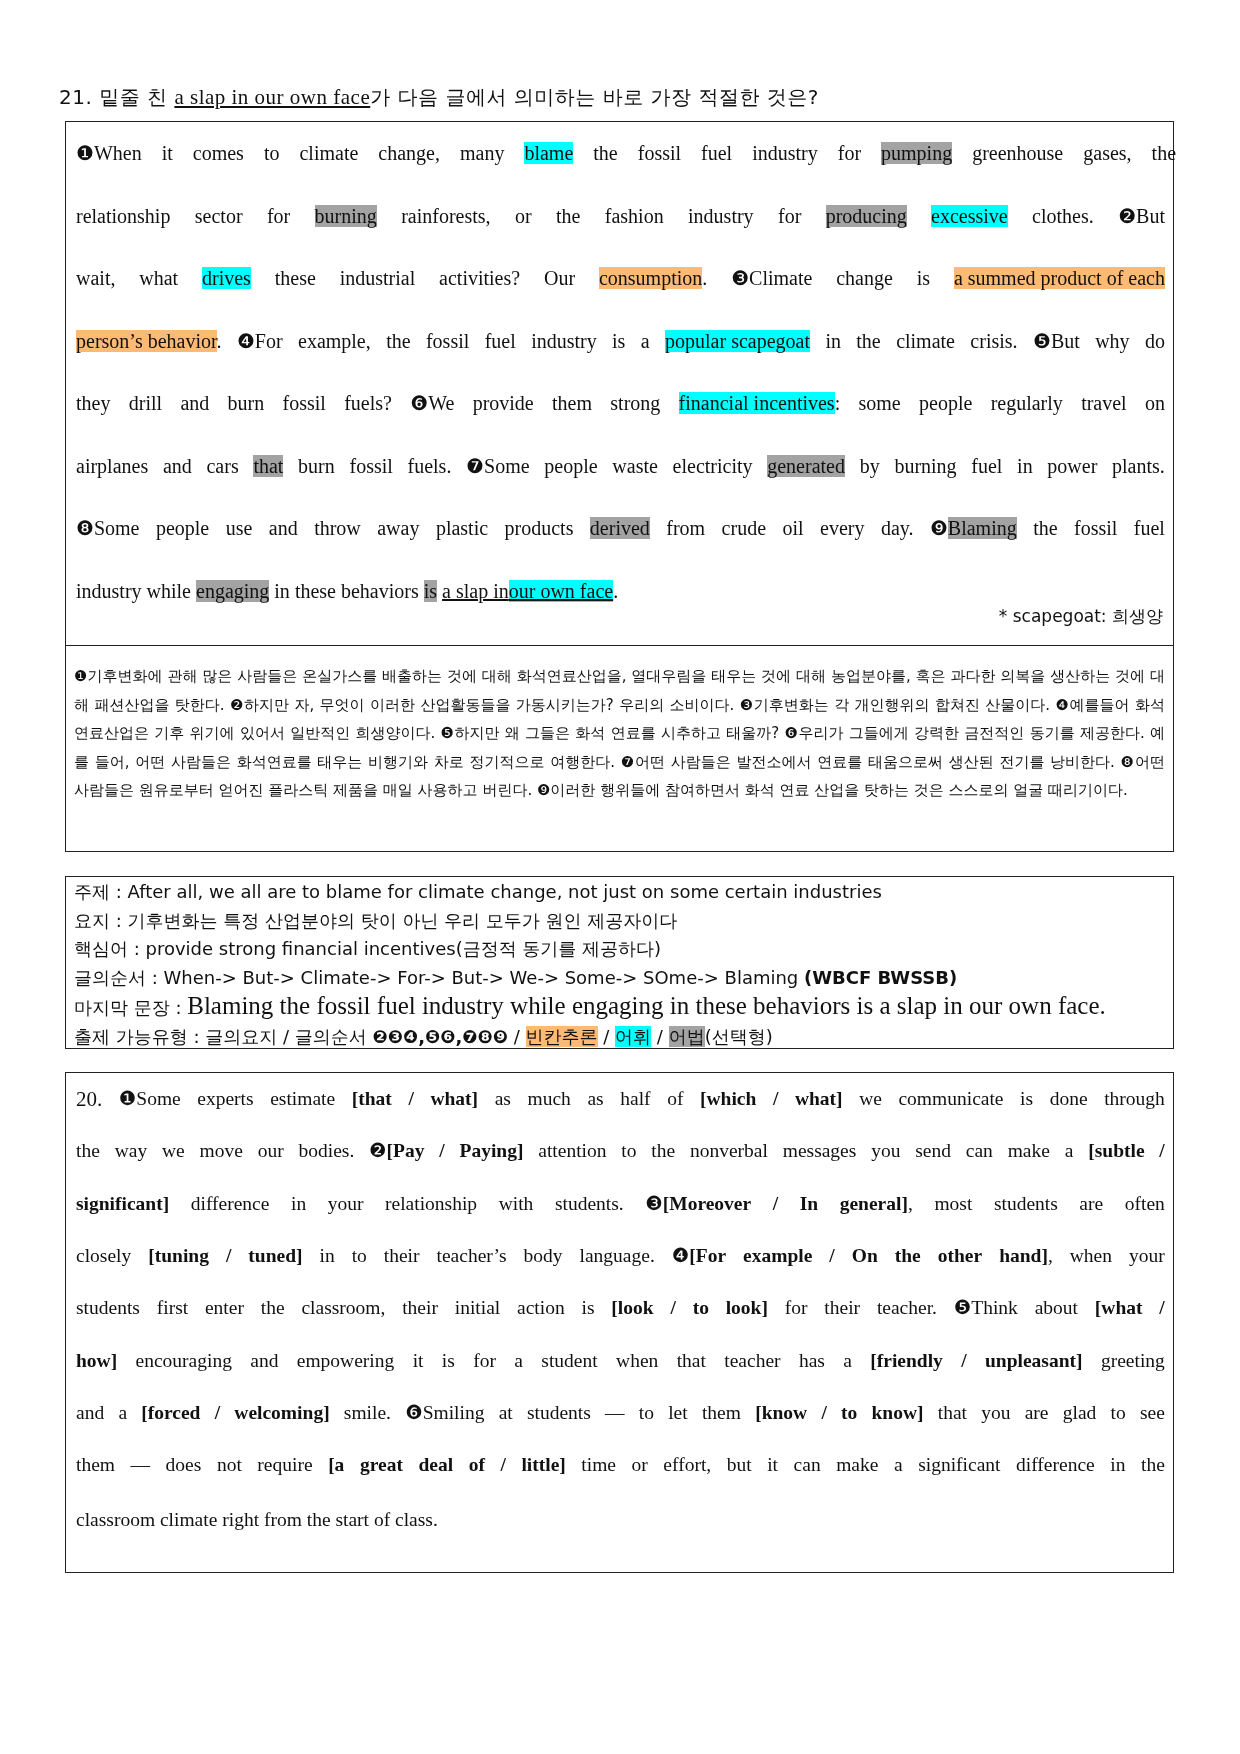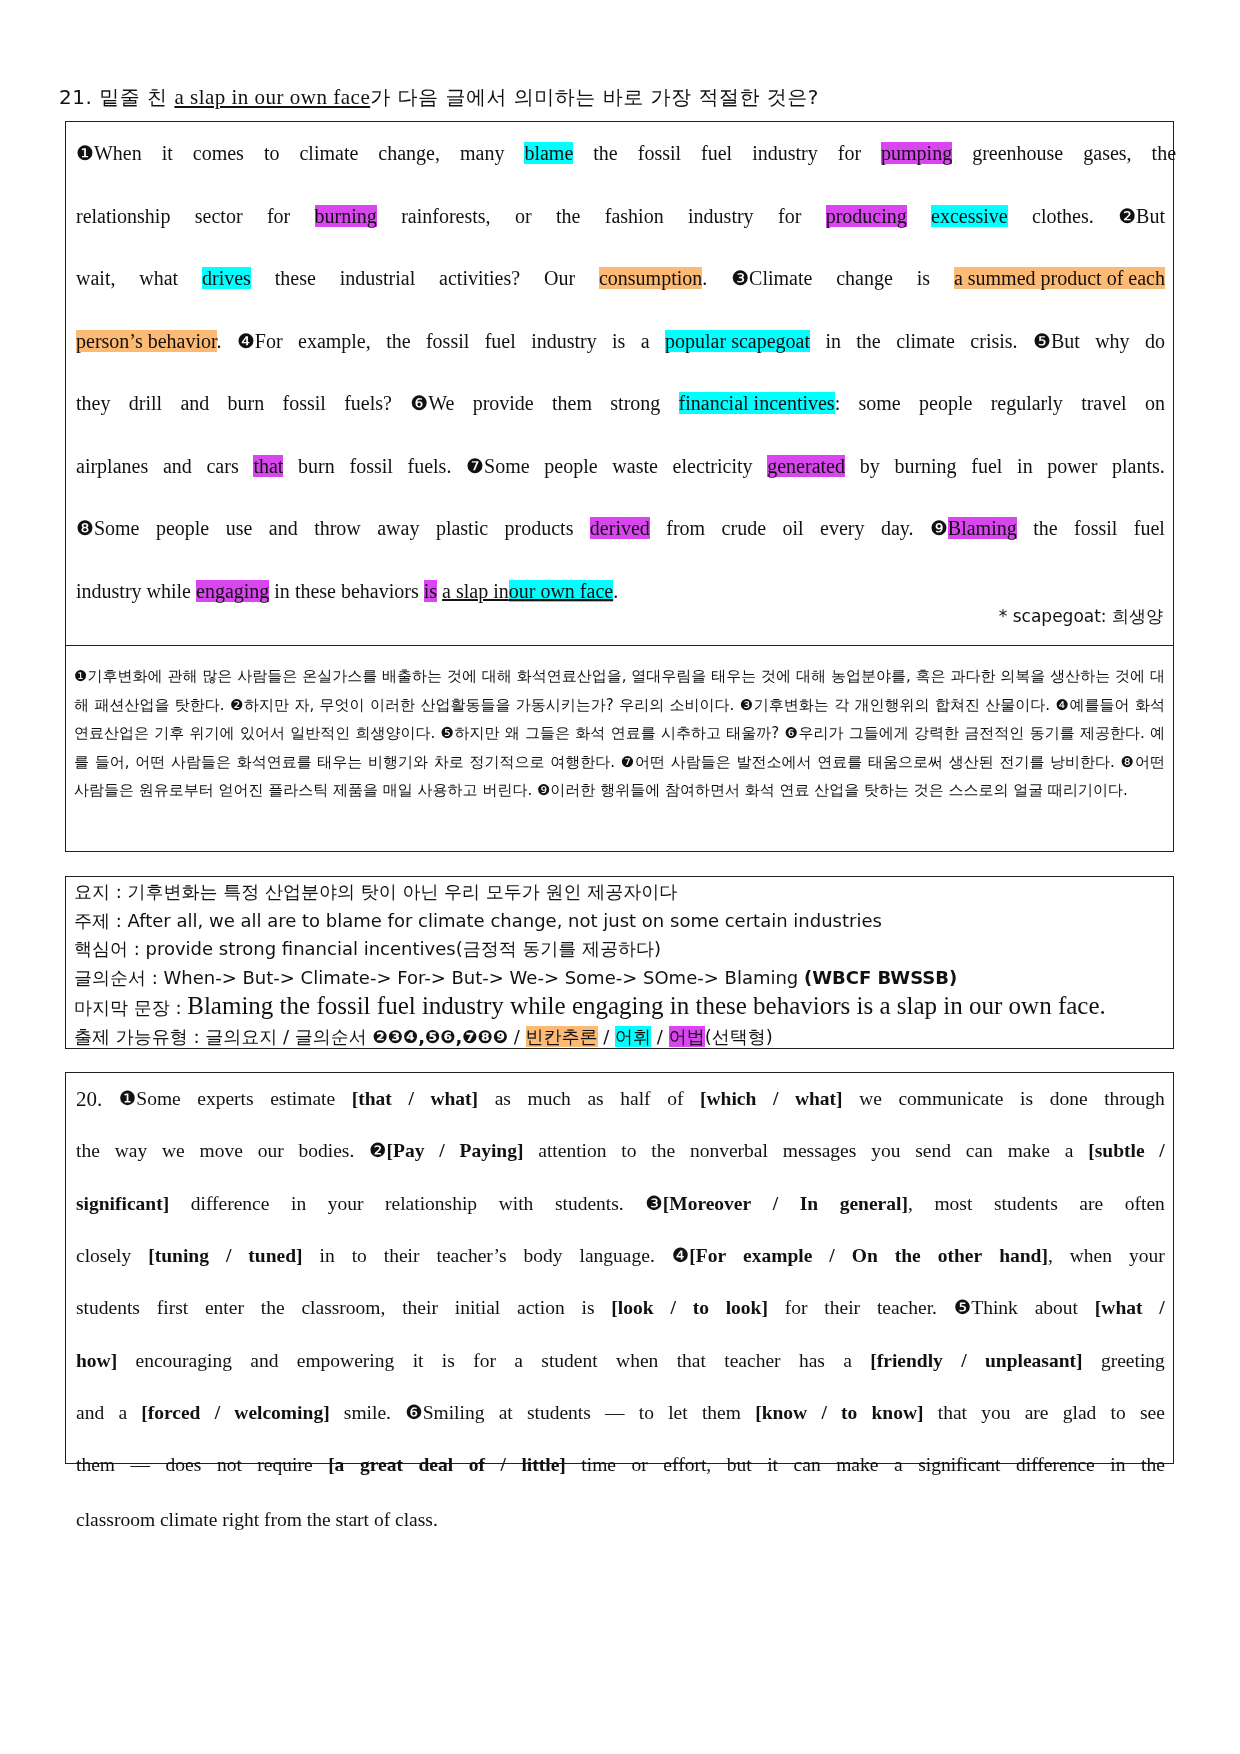--- a/index.html
+++ b/index.html
@@ -3,26 +3,26 @@
 <meta charset="utf-8">
 <style>
   html, body { margin: 0; padding: 0; background: #ffffff; }
   body { width: 1240px; height: 1754px; position: relative; color: #111; font-family: "DejaVu Serif", serif; }
   .title { position: absolute; left: 59px; top: 84px; font-size: 20px; font-family: "DejaVu Sans", sans-serif; letter-spacing: 0.5px; }
   .title .u { text-decoration: underline; font-family: "Liberation Serif", serif; font-size: 21px; }
   .box { position: absolute; left: 65px; width: 1109px; border: 1px solid #222; box-sizing: border-box; }
   #passage21 { top: 121px; height: 525px; }
   #trans21 { top: 645px; height: 207px; }
   #summary21 { top: 876px; height: 173px; }
-  #passage20 { top: 1072px; height: 392px; }
+  #passage20 { top: 1072px; height: 501px; }
   .p21 { position: absolute; left: 10px; right: 8px; top: 0px; font-family: "Liberation Serif", serif; font-size: 20px; line-height: 62.5px; text-align: justify; text-align-last: auto; }
   .p21 .line { display: block; height: 62.5px; text-align: justify; text-align-last: justify; white-space: nowrap; overflow: visible; }
   .p21 .line.last { text-align-last: left; }
   .hl-c { background: #00FFFF; }
-  .hl-g { background: #d946ef; }
+  .hl-g { background: #a3a3a3; }
   .hl-k { background: #fdba74; }
   .ul { text-decoration: underline; }
   .footnote { position: absolute; right: 10px; top: 483px; font-size: 17px; font-family: "DejaVu Sans", sans-serif; }
   .trans { position: absolute; left: 8px; right: 8px; top: 16px; font-family: "DejaVu Sans", sans-serif; font-size: 15px; line-height: 28.6px; text-align: justify; text-align-last: left; }
   .summary { position: absolute; left: 8px; right: 8px; top: 1px; font-family: "DejaVu Sans", sans-serif; font-size: 18px; line-height: 28.6px; white-space: nowrap; }
   .summary .row { display: block; }
   .summary .bold { font-weight: bold; }
   .p20 { position: absolute; left: 10px; right: 8px; top: 0; font-family: "Liberation Serif", serif; font-size: 19.5px; line-height: 58px; }
   .p20 .line { display: flex; justify-content: space-between; white-space: pre; height: 58px; align-items: center; }
   .p20 .line.last { justify-content: flex-start; }
@@ -167,22 +167,22 @@
     </div>
   <div class="footnote">* scapegoat: 희생양</div>
 </div>
 
 <div class="box" id="trans21">
   <div class="trans">❶기후변화에 관해 많은 사람들은 온실가스를 배출하는 것에 대해 화석연료산업을, 열대우림을 태우는 것에 대해 농업분야를, 혹은 과다한 의복을 생산하는 것에 대해 패션산업을 탓한다. ❷하지만 자, 무엇이 이러한 산업활동들을 가동시키는가? 우리의 소비이다. ❸기후변화는 각 개인행위의 합쳐진 산물이다. ❹예를들어 화석연료산업은 기후 위기에 있어서 일반적인 희생양이다. ❺하지만 왜 그들은 화석 연료를 시추하고 태울까? ❻우리가 그들에게 강력한 금전적인 동기를 제공한다. 예를 들어, 어떤 사람들은 화석연료를 태우는 비행기와 차로 정기적으로 여행한다. ❼어떤 사람들은 발전소에서 연료를 태움으로써 생산된 전기를 낭비한다. ❽어떤 사람들은 원유로부터 얻어진 플라스틱 제품을 매일 사용하고 버린다. ❾이러한 행위들에 참여하면서 화석 연료 산업을 탓하는 것은 스스로의 얼굴 때리기이다.</div>
 </div>
 
 <div class="box" id="summary21">
   <div class="summary">
+    <span class="row"><span>주제 : </span><span>After all, we all are to blame for climate change, not just on some certain industries</span></span>
     <span class="row"><span>요지 : </span><span>기후변화는 특정 산업분야의 탓이 아닌 우리 모두가 원인 제공자이다</span></span>
-    <span class="row"><span>주제 : </span><span>After all, we all are to blame for climate change, not just on some certain industries</span></span>
     <span class="row"><span>핵심어 : </span><span>provide strong financial incentives(금정적 동기를 제공하다)</span></span>
     <span class="row"><span>글의순서 : </span><span>When-&gt; But-&gt; Climate-&gt; For-&gt; But-&gt; We-&gt; Some-&gt; SOme-&gt; Blaming </span><span class="bold">(WBCF BWSSB)</span></span>
     <span class="row"><span>마지막 문장 : </span><span style="font-family:'Liberation Serif',serif;font-size:25px">Blaming the fossil fuel industry while engaging in these behaviors is a slap in our own face.</span></span>
     <span class="row"><span>출제 가능유형 : 글의요지 / 글의순서 </span><span class="bold">❷❸❹,❺❻,❼❽❾</span><span> / </span><span class="hl-k">빈칸추론</span><span> / </span><span class="hl-c">어휘</span><span> / </span><span class="hl-g">어법</span><span>(선택형)</span></span>
   </div>
 </div>
 
 <div class="box" id="passage20">
   <div class="p20" id="p20lines">
       <div class="line" style="display: flex; justify-content: space-between; height: 52.3px; align-items: center;"><span class="num">20.</span><span><span>❶Some</span></span><span><span>experts</span></span><span><span>estimate</span></span><span><span style="font-weight: bold;">[that</span></span><span><span style="font-weight: bold;">/</span></span><span><span style="font-weight: bold;">what]</span></span><span><span>as</span></span><span><span>much</span></span><span><span>as</span></span><span><span>half</span></span><span><span>of</span></span><span><span style="font-weight: bold;">[which</span></span><span><span style="font-weight: bold;">/</span></span><span><span style="font-weight: bold;">what]</span></span><span><span>we</span></span><span><span>communicate</span></span><span><span>is</span></span><span><span>done</span></span><span><span>through</span></span></div>

